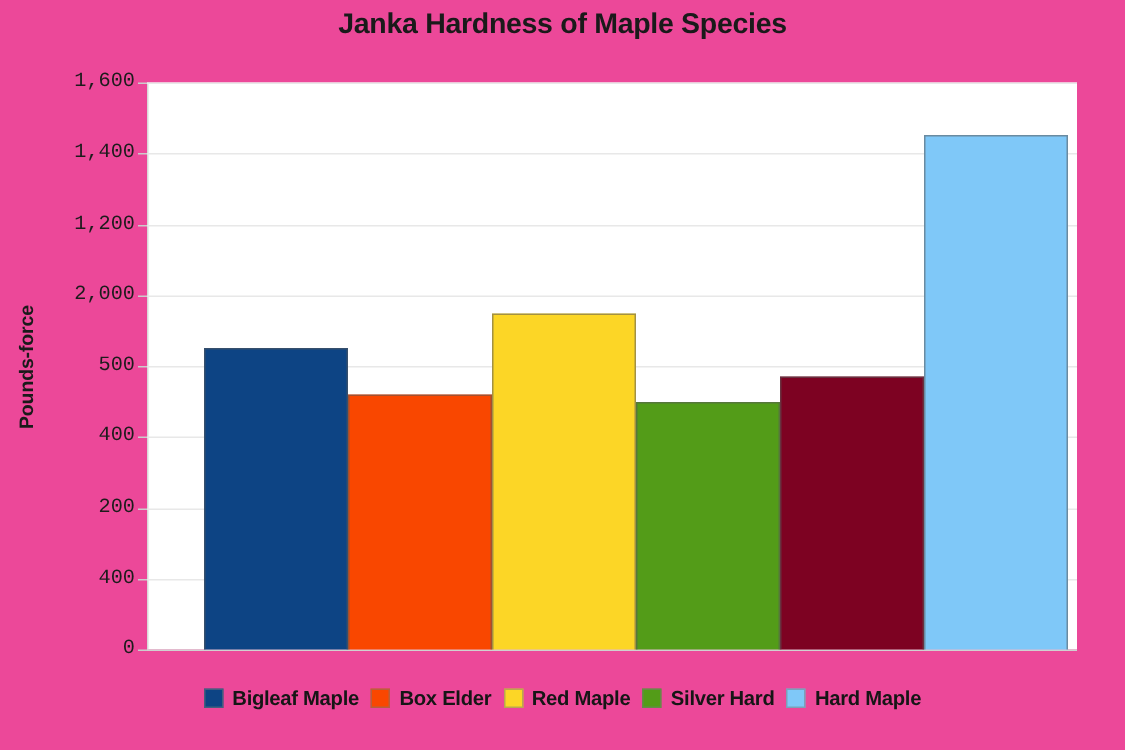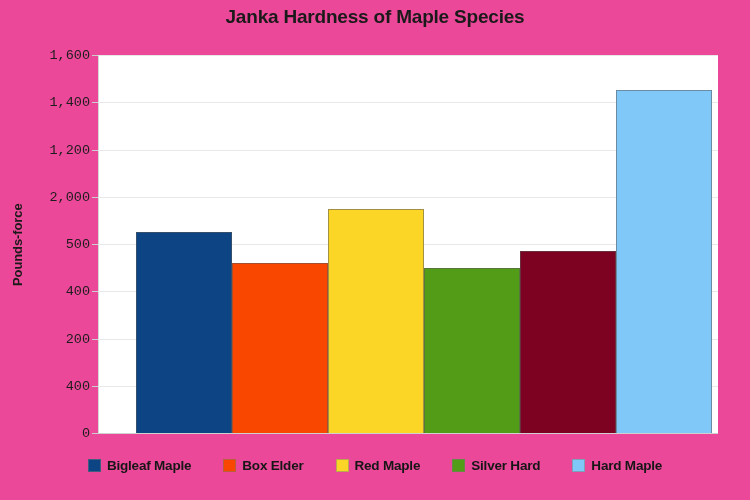--- a/index.html
+++ b/index.html
@@ -132,21 +132,21 @@
   
   .legend {
     position: absolute;
     left: 0;
     top: 458px;
     width: 750px;
     display: flex;
     flex-direction: row;
     justify-content: center;
     align-items: center;
-    gap: 32px;
+    gap: 8px;
   }
   .legend-item {
     display: flex;
     flex-direction: row;
     align-items: center;
     gap: 6px;
   }
   .legend-swatch {
     width: 13px;
     height: 13px;

